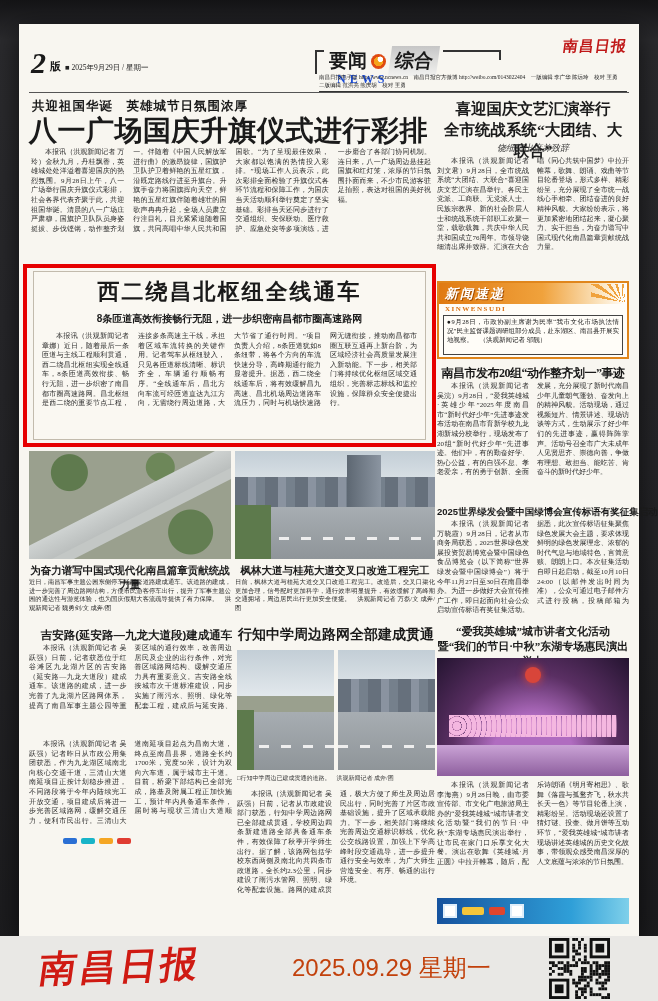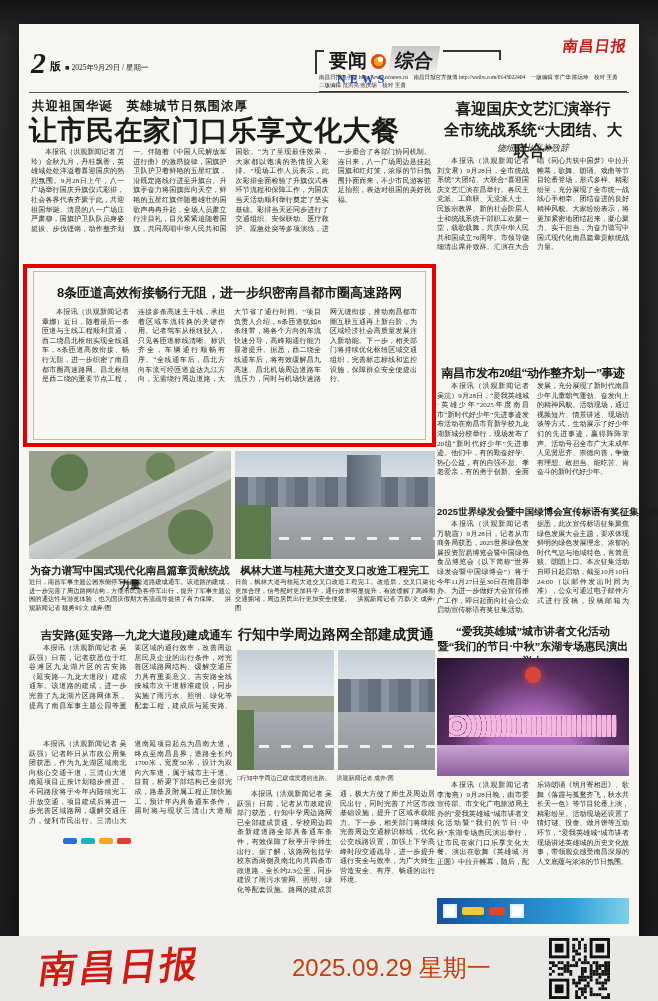--- a/index.html
+++ b/index.html
@@ -34,21 +34,21 @@
   .lead-hl{left:10px;top:88px;width:402px;font-size:28px;font-weight:bold;white-space:nowrap;letter-spacing:.5px}
   .lead-body{left:12px;top:124px;width:400px;height:112px;overflow:hidden}
   
   .tz-hl{left:418px;top:74px;width:192px;font-size:15.5px;font-weight:bold;text-align:center;line-height:21px}
   .tz-sub{left:418px;top:118px;width:192px;font-size:9px;text-align:center;color:#333;font-style:italic}
   .tz-body{left:418px;top:133px;width:192px;height:118px;overflow:hidden}
   
   .redbox{left:4px;top:240px;width:413px;height:183px;border:4px solid #e60000;z-index:6;pointer-events:none}
   .boxart{left:14px;top:247px;width:393px;height:169px;border:1px solid #c2bbad;background:#faf8f2}
   .boxart .hl{font-size:22px;font-weight:bold;text-align:center;margin-top:5px;letter-spacing:2px}
-  .boxart .sub{font-size:13px;font-weight:bold;text-align:center;margin-top:12px}
+  .boxart .sub{font-size:10px;font-weight:bold;text-align:center;margin-top:5px}
   .boxart .bd{margin:6px 8px 0;height:108px;overflow:hidden}
   
   .photo{overflow:hidden;background:#9aa08e}
   .ph1{left:10px;top:427px;width:202px;height:108px}
   .ph2{left:216px;top:427px;width:200px;height:108px}
   .road-band{position:absolute;left:-30%;top:42%;width:160%;height:24px;background:linear-gradient(180deg,#cfd3d2,#b9bdbc);transform:rotate(-27deg)}
   .road-band2{position:absolute;left:-30%;top:64%;width:160%;height:10px;background:#c3c7c5;transform:rotate(-27deg)}
   .greens{position:absolute;inset:0;background:radial-gradient(circle at 20% 20%,#5f7a4e 0 18px,transparent 19px),radial-gradient(circle at 80% 75%,#637e52 0 22px,transparent 23px),radial-gradient(circle at 65% 15%,#6d8759 0 14px,transparent 15px)}
   .sky{position:absolute;left:0;top:0;width:100%;height:38%;background:linear-gradient(#c3ced6,#e2e8ec)}
   .bldg{position:absolute;left:0;top:24%;width:100%;height:28%;background:repeating-linear-gradient(90deg,#66707c 0 13px,#8a93a0 13px 21px,#75808c 21px 30px)}
@@ -127,35 +127,36 @@
   <div class="abs masthead-top">南昌日报</div>
 
   <div class="abs infoblock">
     <div>南昌日报电子版 http://www.ncnews.cn　南昌日报官方微博 http://weibo.com/0143022404　一版编辑 李广华 陈远玲　校对 王勇</div>
     <div>二版编辑 范洪亮 熊庆胡　校对 王勇</div>
   </div>
 
   <div class="abs toprule"></div>
 
   <div class="abs kicker sans">共迎祖国华诞　英雄城节日氛围浓厚</div>
-  <div class="abs lead-hl sans">让市民在家门口乐享文化大餐</div>
+  <div class="abs lead-hl sans">八一广场国庆升旗仪式进行彩排</div>
   <div class="abs lead-body tiny c4">
     <p>本报讯（洪观新闻记者 万玲）金秋九月，丹桂飘香，英雄城处处洋溢着喜迎国庆的热烈氛围。9月28日上午，八一广场举行国庆升旗仪式彩排，社会各界代表齐聚于此，共迎祖国华诞。清晨的八一广场庄严肃穆，国旗护卫队队员身姿挺拔、步伐铿锵，动作整齐划一。伴随着《中国人民解放军进行曲》的激昂旋律，国旗护卫队护卫着鲜艳的五星红旗，沿既定路线行进至升旗台。升旗手奋力将国旗挥向天空，鲜艳的五星红旗伴随着雄壮的国歌声冉冉升起，全场人员肃立行注目礼，目光紧紧追随着国旗，共同高唱中华人民共和国国歌。“为了呈现最佳效果，大家都以饱满的热情投入彩排。”现场工作人员表示，此次彩排全面检验了升旗仪式各环节流程和保障工作，为国庆当天活动顺利举行奠定了坚实基础。彩排当天还同步进行了交通组织、安保联动、医疗救护、应急处突等多项演练，进一步磨合了各部门协同机制。连日来，八一广场周边悬挂起国旗和红灯笼，浓厚的节日氛围扑面而来，不少市民游客驻足拍照，表达对祖国的美好祝福。</p>
   </div>
 
   <div class="abs tz-hl">
     <div>喜迎国庆文艺汇演举行</div>
     <div>全市统战系统“大团结、大联合”</div>
   </div>
   <div class="abs tz-sub">饶细清出席并致辞</div>
   <div class="abs tz-body tiny c2">
     <p>本报讯（洪观新闻记者 刘文君）9月28日，全市统战系统“大团结、大联合”喜迎国庆文艺汇演在昌举行。各民主党派、工商联、无党派人士、民族宗教界、新的社会阶层人士和统战系统干部职工欢聚一堂，载歌载舞，共庆中华人民共和国成立76周年。市领导饶细清出席并致辞。汇演在大合唱《同心共筑中国梦》中拉开帷幕，歌舞、朗诵、戏曲等节目轮番登场，形式多样、精彩纷呈，充分展现了全市统一战线心手相牵、团结奋进的良好精神风貌。大家纷纷表示，将更加紧密地团结起来，凝心聚力、实干担当，为奋力谱写中国式现代化南昌篇章贡献统战力量。</p>
   </div>
 
   <div class="abs boxart">
+    <div class="hl">西二绕昌北枢纽全线通车</div>
     <div class="sub sans">8条匝道高效衔接畅行无阻，进一步织密南昌都市圈高速路网</div>
     <div class="bd tiny c4">
       <p>本报讯（洪观新闻记者 章娜）近日，随着最后一条匝道与主线工程顺利贯通，西二绕昌北枢纽实现全线通车，8条匝道高效衔接、畅行无阻，进一步织密了南昌都市圈高速路网。昌北枢纽是西二绕的重要节点工程，连接多条高速主干线，承担着区域车流转换的关键作用。记者驾车从枢纽驶入，只见各匝道标线清晰、标识齐全，车辆通行顺畅有序。“全线通车后，昌北方向车流可经匝道直达九江方向，无需绕行周边道路，大大节省了通行时间。”项目负责人介绍，8条匝道犹如8条纽带，将各个方向的车流快速分导，高峰期通行能力显著提升。据悉，西二绕全线通车后，将有效缓解昌九高速、昌北机场周边道路车流压力，同时与机场快速路网无缝衔接，推动南昌都市圈互联互通再上新台阶，为区域经济社会高质量发展注入新动能。下一步，相关部门将持续优化枢纽区域交通组织，完善标志标线和监控设施，保障群众安全便捷出行。</p>
     </div>
   </div>
   <div class="abs redbox"></div>
 
   <div class="abs photo ph1">
     <div class="greens"></div>
     <div class="road-band"></div>
@@ -200,20 +201,28 @@
     <div class="sky"></div>
     <div class="bldg"></div>
     <div class="roadflat"></div>
     <div class="lanes"></div>
   </div>
   <div class="abs xz-cap">□行知中学周边已建成贯通的道路。　洪观新闻记者 成奔/图</div>
   <div class="abs xz-body tiny c2">
     <p>本报讯（洪观新闻记者 吴跃强）日前，记者从市政建设部门获悉，行知中学周边路网已全部建成贯通，学校周边四条新建道路全部具备通车条件，有效保障了秋季开学师生出行。据了解，该路网包括学校东西两侧及南北向共四条市政道路，全长约2.3公里，同步建设了雨污水管网、照明、绿化等配套设施。路网的建成贯通，极大方便了师生及周边居民出行，同时完善了片区市政基础设施，提升了区域承载能力。下一步，相关部门将继续完善周边交通标识标线，优化公交线路设置，加强上下学高峰时段交通疏导，进一步提升通行安全与效率，为广大师生营造安全、有序、畅通的出行环境。</p>
   </div>
 
+  <div class="abs nf-box">
+    <div class="nf-band">
+      <span class="nf-title">新闻速递</span>
+      <span class="nf-rays"></span>
+    </div>
+    <div class="nf-en">XINWENSUDI</div>
+    <div class="nf-item">●9月28日，市政协副主席谢为民率“我市文化市场执法情况”民主监督课题调研组部分成员，赴东湖区、南昌县开展实地视察。　（洪观新闻记者 邬靓）</div>
+  </div>
 
   <div class="abs hs-hl">南昌市发布20组“动作整齐划一”事迹</div>
   <div class="abs hs-body tiny c2">
     <p>本报讯（洪观新闻记者 吴浣）9月28日，“爱我英雄城·英雄少年”2025年度南昌市“新时代好少年”先进事迹发布活动在南昌市育新学校九龙湖新城分校举行，现场发布了20组“新时代好少年”先进事迹。他们中，有的勤奋好学、热心公益，有的自强不息、孝老爱亲，有的勇于创新、全面发展，充分展现了新时代南昌少年儿童朝气蓬勃、奋发向上的精神风貌。活动现场，通过视频短片、情景讲述、现场访谈等方式，生动展示了好少年们的先进事迹，赢得阵阵掌声。活动号召全市广大未成年人见贤思齐、崇德向善，争做有理想、敢担当、能吃苦、肯奋斗的新时代好少年。</p>
   </div>
 
   <div class="abs lv-hl sans">2025世界绿发会暨中国绿博会宣传标语有奖征集启动</div>
   <div class="abs lv-body tiny c2">
     <p>本报讯（洪观新闻记者 万晓霞）9月28日，记者从市商务局获悉，2025世界绿色发展投资贸易博览会暨中国绿色食品博览会（以下简称“世界绿发会暨中国绿博会”）将于今年11月27日至30日在南昌举办。为进一步做好大会宣传推广工作，即日起面向社会公众启动宣传标语有奖征集活动。据悉，此次宣传标语征集聚焦绿色发展大会主题，要求体现鲜明的绿色发展理念、浓郁的时代气息与地域特色，言简意赅、朗朗上口。本次征集活动自即日起启动，截至10月10日24:00（以邮件发出时间为准），公众可通过电子邮件方式进行投稿，投稿邮箱为glh2554@163.com，入选者将获得相应奖励。</p>
   </div>

